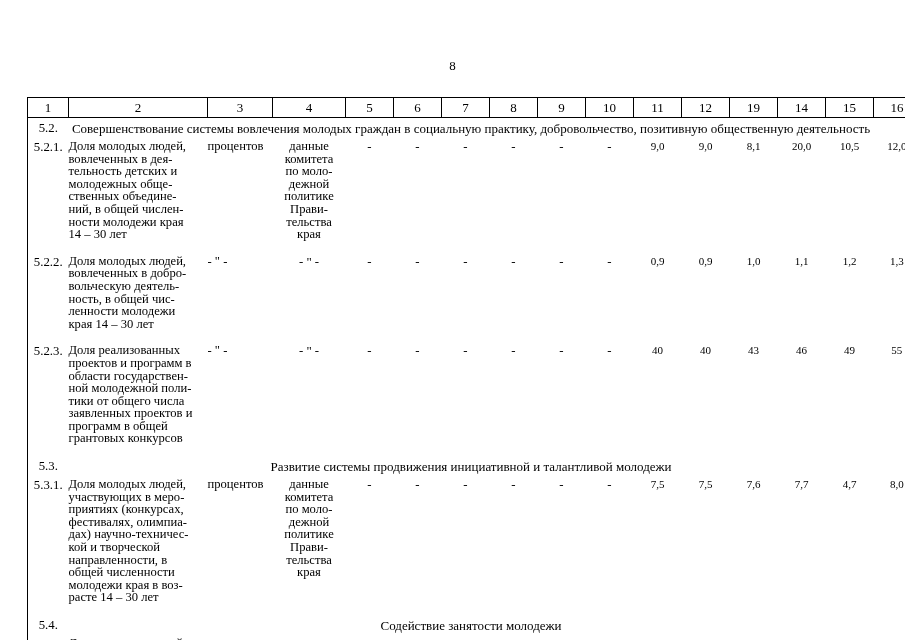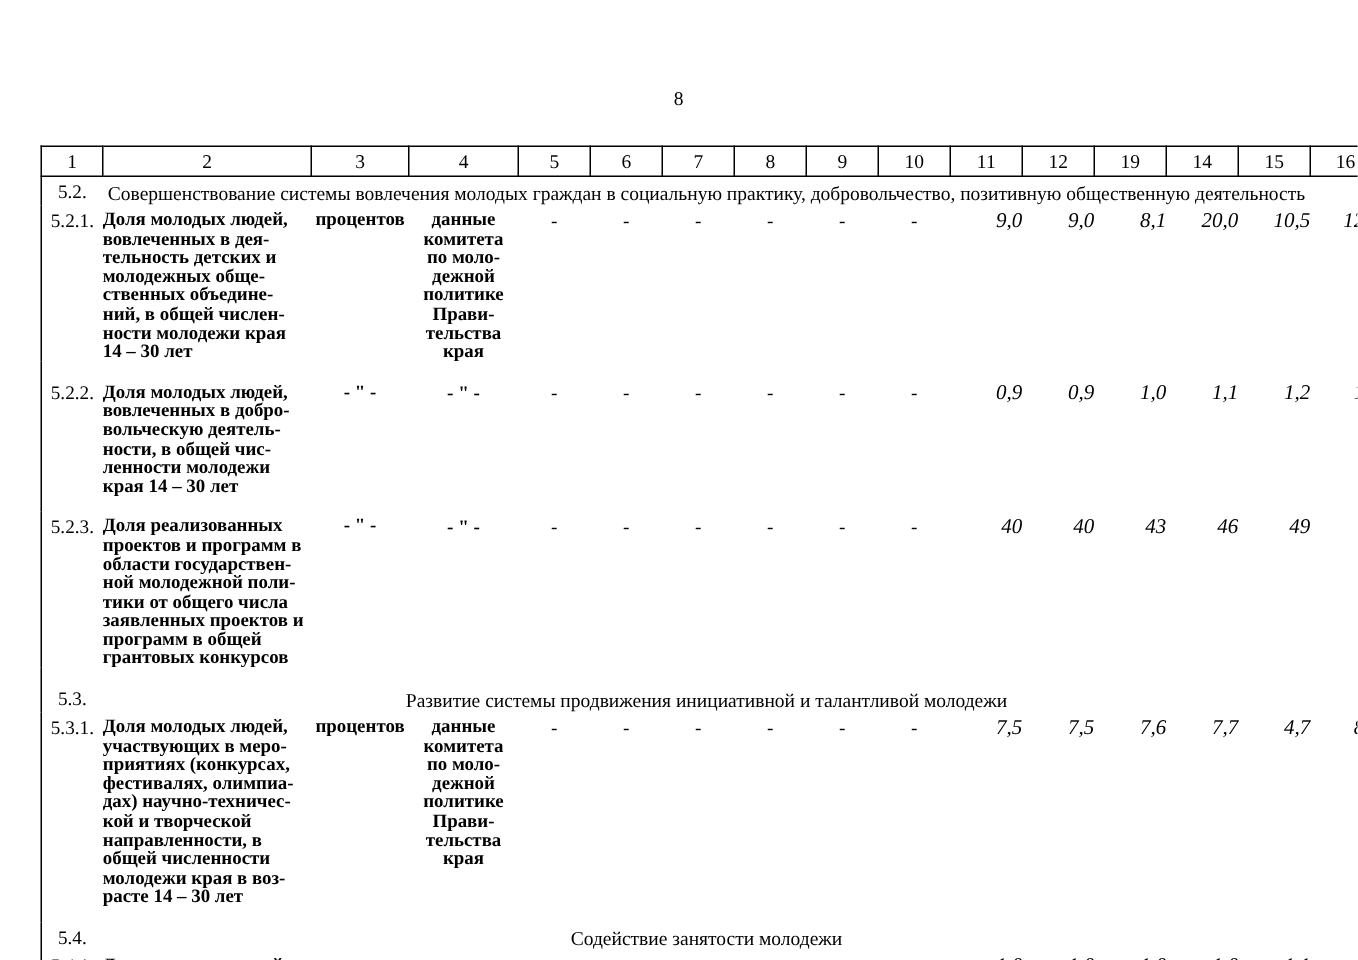--- a/index.html
+++ b/index.html
@@ -64,41 +64,39 @@
     border: none;
     padding-top: 3px;
   }
   .outer-left {
     border-left: 1px solid #000000 !important;
   }
   .outer-right {
     border-right: 1px solid #000000 !important;
   }
   .c-num {
-    text-align: right;
-    white-space: nowrap;
-    font-size: 14px;
+    text-align: center;
+    white-space: nowrap;
+    font-size: 11px;
     padding-left: 2px;
     padding-right: 2px;
-    font-style: italic;
   }
   .c-code {
     text-align: center;
     font-size: 12.8px;
     white-space: nowrap;
   }
   .c-desc {
     text-align: left;
     padding-left: 7px;
     padding-right: 4px;
     line-height: 12.6px;
     font-size: 12.6px;
   }
   .c-unit {
-    text-align: center;
     padding-left: 2px;
     padding-right: 2px;
     line-height: 12.6px;
     font-size: 12.6px;
   }
   .c-src {
     text-align: center;
     padding-left: 8px;
     padding-right: 3px;
     line-height: 12.6px;
@@ -122,21 +120,20 @@
     text-align: center;
     font-size: 12.8px;
     white-space: nowrap;
   }
   .spacer-row td {
     height: 8px;
     padding: 0;
   }
   .desc-line {
     display: block;
-    font-weight: bold;
   }
 </style>
 </head>
 <body>
 
 <div class="page">
 
   <div class="page-number">8</div>
 
 
@@ -226,21 +223,21 @@
           <td class="outer-left"></td>
           <td colspan="14"></td>
           <td class="outer-right"></td>
         </tr>
         <tr class="body-row">
           <td class="c-code outer-left">5.2.2.</td>
           <td class="c-desc">
             <span class="desc-line">Доля молодых людей,</span>
             <span class="desc-line">вовлеченных в добро-</span>
             <span class="desc-line">вольческую деятель-</span>
-            <span class="desc-line">ности, в общей чис-</span>
+            <span class="desc-line">ность, в общей чис-</span>
             <span class="desc-line">ленности молодежи</span>
             <span class="desc-line">края 14 – 30 лет</span>
           </td>
           <td class="c-unit">
             <span class="desc-line">- " -</span>
           </td>
           <td class="ditto">
             <span class="desc-line">- " -</span>
           </td>
           <td class="c-dash">-</td>

